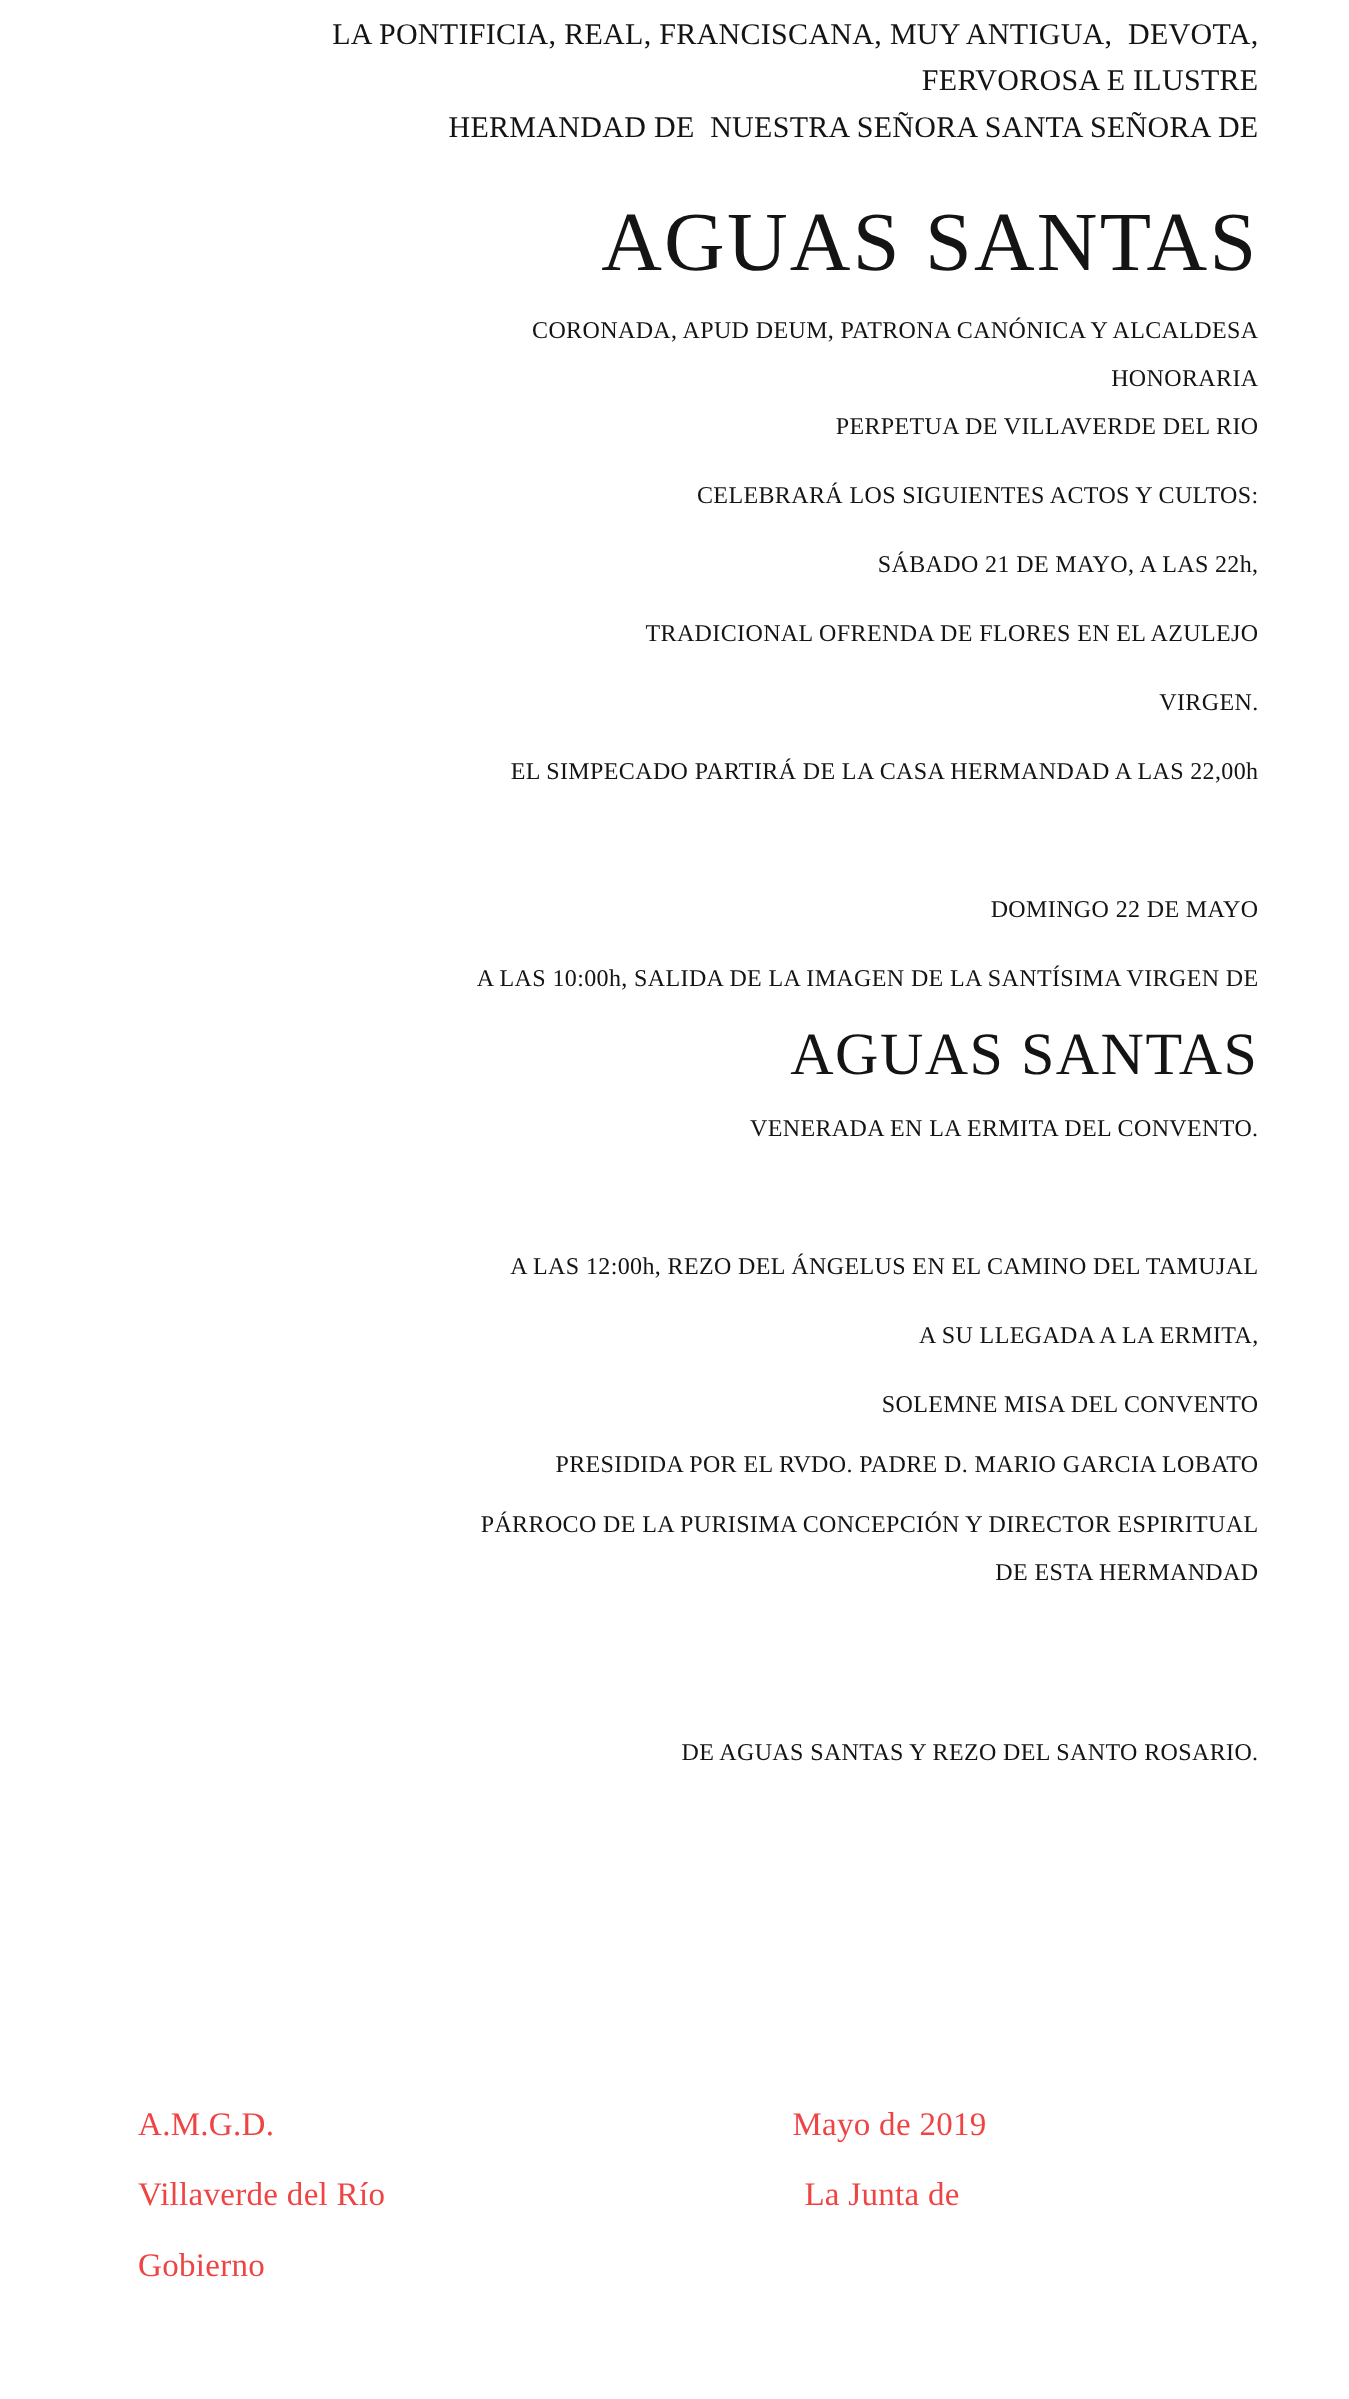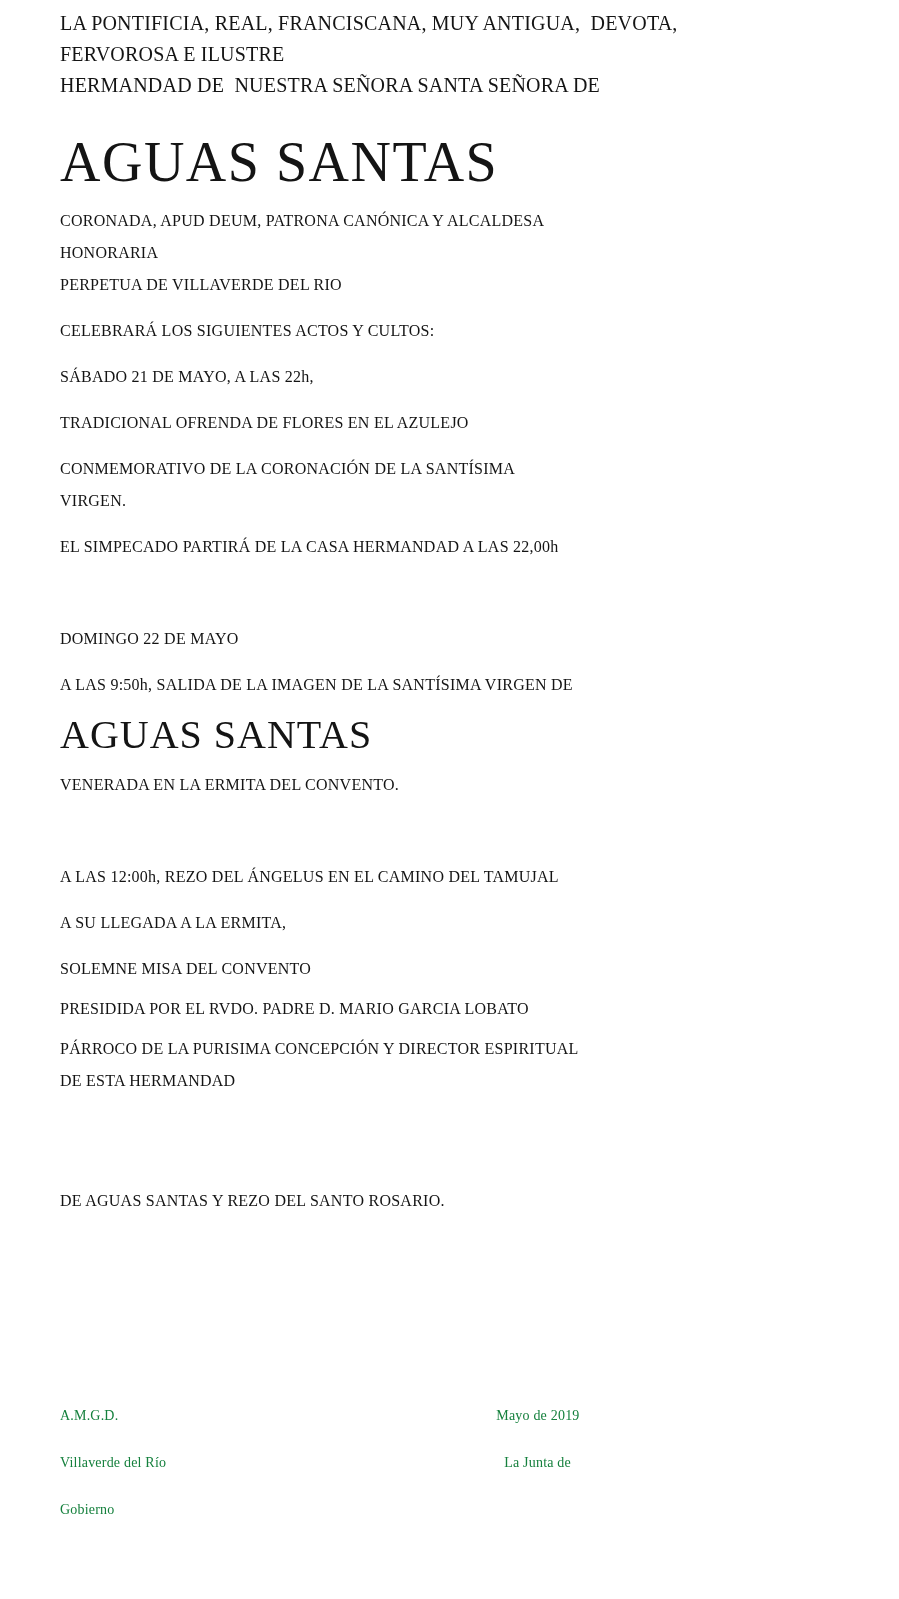--- a/index.html
+++ b/index.html
@@ -26,21 +26,21 @@
   .content {
     position: absolute;
     left: 60px;
     right: 60px;
     top: 0;
     width: 779px;
   }
 
   
   .line {
-    text-align: left;
+    text-align: right;
     color: #141414;
     letter-spacing: 0.1px;
     white-space: pre-wrap;
   }
 
   
   .l-body {
     font-size: 16px;
     line-height: 32px;
     letter-spacing: 0.25px;
@@ -87,25 +87,26 @@
   .footer-col-left {
     width: 48%;
     text-align: left;
   }
   .footer-col-right {
     width: 44%;
     text-align: left;
     padding-left: 6%;
   }
   .f-line {
-    font-size: 14px;
+    font-size: 22px;
     line-height: 47px;
-    color: #15803d;
+    color: #ef4444;
     letter-spacing: 0.2px;
     white-space: nowrap;
+    margin-left: 32px;
   }
   .f-line.indent-right {
     padding-left: 8px;
   }
 </style>
 </head>
 <body style="background: rgb(255, 255, 255); color: rgb(20, 20, 20);">
 
 <div class="page" style="background: rgb(255, 255, 255);">
 
@@ -130,30 +131,29 @@
     <div class="gap-sm"></div>
 
     <div class="line l-body">CELEBRARÁ LOS SIGUIENTES ACTOS Y CULTOS:</div>
 
     <div class="gap-sm"></div>
 
     <div class="line l-body">SÁBADO 21 DE MAYO, A LAS 22h,</div>
     <div class="gap-sm"></div>
     <div class="line l-body">TRADICIONAL OFRENDA DE FLORES EN EL AZULEJO</div>
     <div class="gap-sm"></div>
-    <div class="line l-body">CONMEMORATIVO DE LA CORONACIÓN DE LA SANTÍSIMA</div>
     <div class="line l-body">VIRGEN.</div>
     <div class="gap-sm"></div>
     <div class="line l-body">EL SIMPECADO PARTIRÁ DE LA CASA HERMANDAD A LAS 22,00h</div>
 
     <div class="gap-xl"></div>
 
     <div class="line l-body">DOMINGO 22 DE MAYO</div>
     <div class="gap-sm"></div>
-    <div class="line l-body">A LAS 9:50h, SALIDA DE LA IMAGEN DE LA SANTÍSIMA VIRGEN DE</div>
+    <div class="line l-body">A LAS 10:00h, SALIDA DE LA IMAGEN DE LA SANTÍSIMA VIRGEN DE</div>
 
     <div class="gap-xs"></div>
 
     <div class="line l-display-2">AGUAS SANTAS</div>
 
     <div class="gap-xs"></div>
 
     <div class="line l-body">VENERADA EN LA ERMITA DEL CONVENTO.</div>
 
     <div class="gap-xl"></div>

